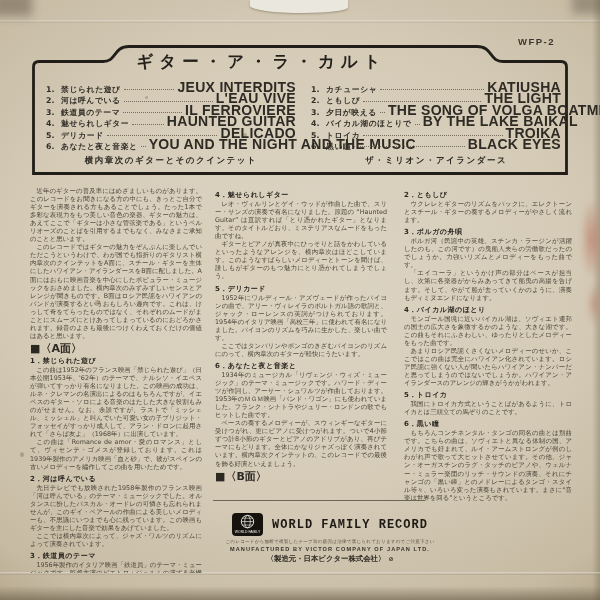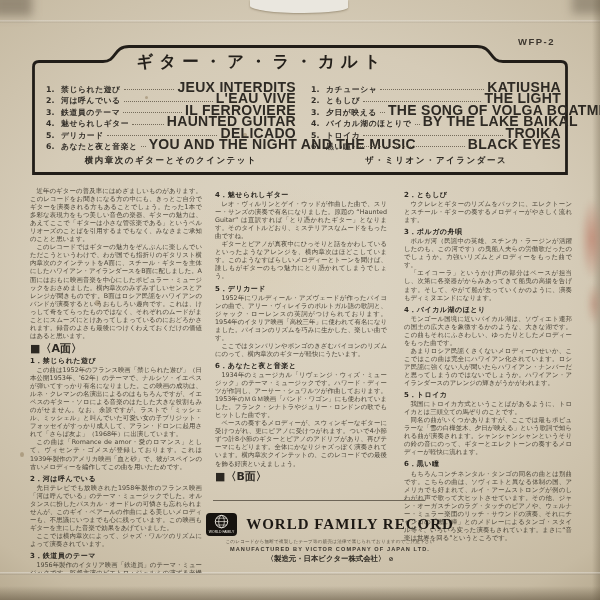--- a/index.html
+++ b/index.html
@@ -60,21 +60,21 @@
   .note-s{font-size:11px;font-weight:bold;color:#2c2822;margin:5px 0 1px;text-align:left;}
   .note-h{font-size:7px;font-weight:bold;color:#2c2822;margin:4px 0 1px;text-align:left;letter-spacing:.5px;}
   .note-p{text-indent:1em;margin:0;}
   .note-p.nc{text-indent:0;}
   
   .divider{left:213px;top:500px;width:212px;height:1px;background:#6d6557;}
   .footer{left:222px;top:513px;width:216px;display:flex;flex-direction:column;align-items:center;}
   .logo-row{display:flex;align-items:center;gap:9px;}
   .logo-box{width:31px;height:23px;background:#16130f;border-radius:4px;
     display:flex;align-items:center;justify-content:center;}
-  .label-name{font-family:Liberation Serif, serif;font-weight:bold;font-size:15px;
+  .label-name{font-family:Liberation Mono, monospace;font-weight:bold;font-size:12px;
     letter-spacing:1px;color:#1d1914;white-space:nowrap;}
   .fine-print{margin-top:3px;font-size:4.6px;letter-spacing:.2px;color:#5c5447;white-space:nowrap;}
   .manufactured{margin-top:2px;font-family:"Liberation Sans",sans-serif;font-size:5.6px;
     font-weight:bold;letter-spacing:1.1px;color:#3a352d;white-space:nowrap;}
   .maker{margin-top:2px;font-size:7.4px;font-weight:bold;color:#2f2b24;white-space:nowrap;}
   .maker .mk{font-size:6px;margin-left:3px;}
 </style>
 </head>
 <body>
 
@@ -209,21 +209,20 @@
     <div class="note-h">2．ともしび</div>
     <div class="note-p">ウクレレとギターのリズムをバックに、エレクトーンとスチール・ギターの奏するメロディーがやさしく流れます。</div>
     <div class="note-h">3．ボルガの舟唄</div>
     <div class="note-p">ボルガ河（民謡中の英雄、スチンカ・ラージンが活躍したのも、この河です）の曳船人夫らの労働歌だったのでしょうか。力強いリズムとメロディーをもった曲です。</div>
     <div class="note-p">「エイコーラ」というかけ声の部分はベースが担当し、次第に各楽器がからみあってきて船曳の高揚を告げます。そして、やがて船が去っていくかのように、演奏もディミヌエンドになります。</div>
     <div class="note-h">4．バイカル湖のほとり</div>
     <div class="note-p">モンゴール国境に近いバイカル湖は、ソヴィエト連邦の国土の広大さを象徴するかのような、大きな湖です。この曲もそれにふさわしい、ゆったりとしたメロディーをもった曲です。</div>
     <div class="note-p">あまりロシア民謡くさくないメロディーのせいか、ここではこの曲は完全にハワイアン化されています。ロシア民謡に強くない人が聞いたらハワイアン・ナンバーだと思ってしまうのではないでしょうか。ハワイアン・アイランダースのアレンジの輝きがうかがわれます。</div>
     <div class="note-h">5．トロイカ</div>
     <div class="note-p">我国にトロイカ方式ということばがあるように、トロイカとは三頭立ての馬ぞりのことです。</div>
-    <div class="note-p">同名の曲がいくつかありますが、ここでは最もポピュラーな「雪の白樺並木、夕日が映える」という歌詞で知られる曲が演奏されます。シャンシャンシャンというそりの鈴の音にのって、ギターとエレクトーンの奏するメロディーが軽快に流れます。</div>
     <div class="note-h">6．黒い瞳</div>
     <div class="note-p">もちろんコンチネンタル・タンゴの同名の曲とは別曲です。こちらの曲は、ソヴィエトと異なる体制の国、アメリカでも好まれて、ルイ・アームストロングが例のしわがれ声で歌って大ヒットさせています。その他、ジャン・オーガスチンのラグ・タッチのピアノや、ウェルナー・ミュラー楽団のリッチ・サウンドの演奏、それにチャンゴの「黒い瞳」とのメドレーによるタンゴ・スタイル等々、いろいろ変った演奏もされています。まさに“音楽は世界を回る”というところです。</div>
   </div>
 
 <div class="abs divider"></div>
 <div class="abs footer">
   <div class="logo-row">
     <div class="logo-box">
       <svg width="31" height="23" viewBox="0 0 31 23">
         <circle cx="15.5" cy="8.6" r="6.2" fill="none" stroke="#f3efe6" stroke-width="0.9"></circle>

